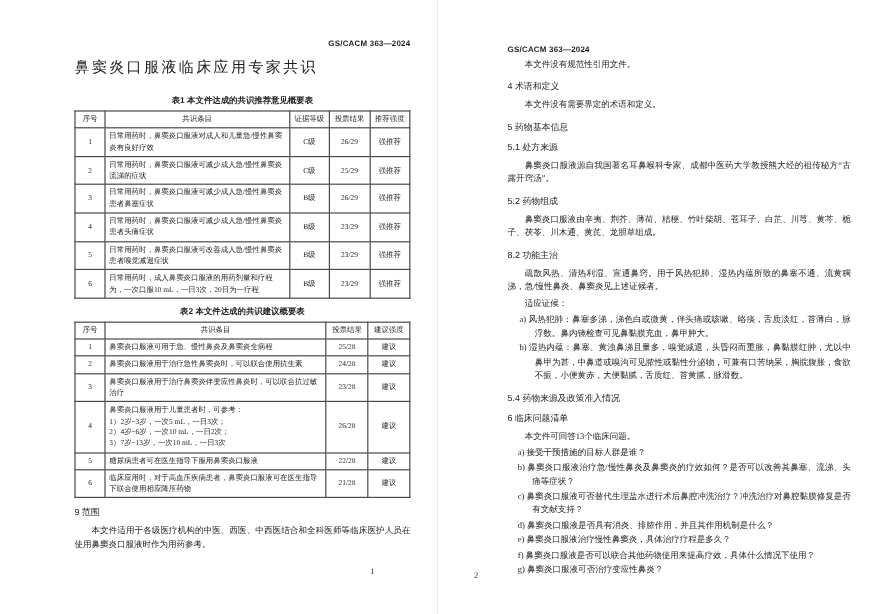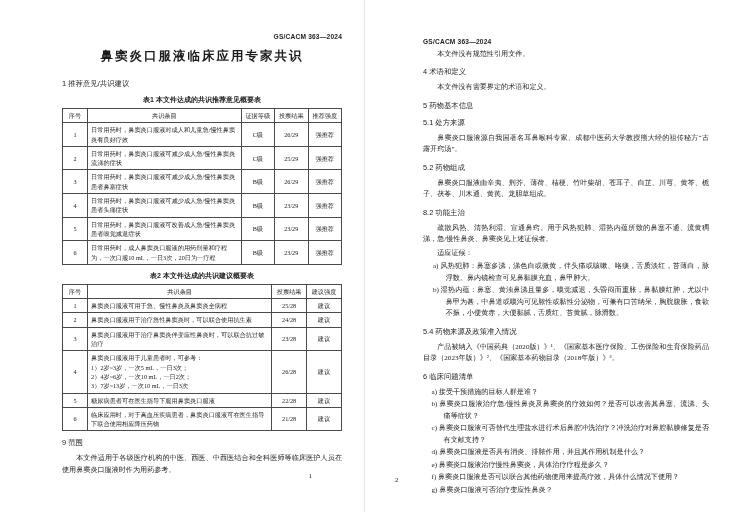--- a/index.html
+++ b/index.html
@@ -6,22 +6,22 @@
   body{width:729px;height:512px;overflow:hidden;
        font-family:"Liberation Serif","DejaVu Serif",serif;color:#1c1c1c;}
   .spread{display:flex;width:729px;height:512px;background:#fff;}
   .page{box-sizing:border-box;background:#fff;position:relative;overflow:hidden;}
   .page1{width:364px;padding:33px 22px 0 62px;}
   .page2{width:364px;padding:38px 20px 0 58px;}
   .divider{width:1px;background:#e6e6e6;}
   .std-no{font-family:"Liberation Sans","DejaVu Sans",sans-serif;font-weight:bold;
           font-size:6.6px;letter-spacing:.2px;text-align:right;margin:0 0 8px 0;}
   .std-no.left{text-align:left;margin:0 0 4px 0;}
-  .doc-title{font-family:"Liberation Sans","DejaVu Sans",sans-serif;font-weight:bold;
-             font-size:12.5px;text-align:center;margin:4px 0 14px 0;letter-spacing:2px;}
+  .doc-title{font-family:"Liberation Sans","DejaVu Sans",sans-serif;font-weight:normal;
+             font-size:12.5px;text-align:left;margin:4px 0 14px 0;letter-spacing:2px;}
   .sec-h{font-family:"Liberation Sans","DejaVu Sans",sans-serif;font-weight:normal;
          font-size:7.4px;margin:7px 0 5px 0;}
   .para{font-size:7.1px;line-height:1.62;text-align:justify;text-indent:2em;margin:0 0 2px 0;}
   .tbl-caption{font-family:"Liberation Sans","DejaVu Sans",sans-serif;font-weight:bold;
                font-size:7px;text-align:center;margin:6px 0 3px 0;}
   table.tbl{width:100%;border-collapse:collapse;font-size:6.2px;margin:0 0 4px 0;}
   table.tbl th,table.tbl td{border:0.6px solid #4a4a4a;padding:2px 3px;text-align:center;
                vertical-align:middle;line-height:1.5;font-weight:normal;}
   table.tbl td.item{text-align:left;white-space:pre-line;}
   .qitem{font-size:7.1px;line-height:1.62;margin:0 0 1px 1.2em;padding-left:1.7em;
@@ -34,21 +34,20 @@
 </style>
 </head>
 <body>
 
 <div class="spread">
 
   <section class="page page1">
     <div class="std-no">GS/CACM 363—2024</div>
     <h1 class="doc-title">鼻窦炎口服液临床应用专家共识</h1>
 
-    <h2 class="sec-h">1  推荐意见/共识建议</h2>
 
     <div class="tbl-caption">表1  本文件达成的共识推荐意见概要表</div>
     <table class="tbl">
       <colgroup>
           <col style="width:9%">
           <col style="width:55%">
           <col style="width:12%">
           <col style="width:12%">
           <col style="width:12%">
         </colgroup>
@@ -189,23 +188,23 @@
     <h2 class="sec-h">5.2  药物组成</h2>
     <p class="para">鼻窦炎口服液由辛夷、荆芥、薄荷、桔梗、竹叶柴胡、苍耳子、白芷、川芎、黄芩、栀子、茯苓、川木通、黄芪、龙胆草组成。</p>
 
     <h2 class="sec-h">8.2  功能主治</h2>
     <p class="para">疏散风热、清热利湿、宣通鼻窍。用于风热犯肺、湿热内蕴所致的鼻塞不通、流黄稠涕，急/慢性鼻炎、鼻窦炎见上述证候者。</p>
     <p class="para">适应证候：</p>
     <div class="subitem">a) 风热犯肺：鼻塞多涕，涕色白或微黄，伴头痛或咳嗽、咯痰，舌质淡红，苔薄白，脉浮数。鼻内镜检查可见鼻黏膜充血，鼻甲肿大。</div>
     <div class="subitem">b) 湿热内蕴：鼻塞、黄浊鼻涕且量多，嗅觉减退，头昏闷而重胀，鼻黏膜红肿，尤以中鼻甲为甚，中鼻道或嗅沟可见脓性或黏性分泌物，可兼有口苦纳呆，胸脘腹胀，食欲不振，小便黄赤，大便黏腻，舌质红、苔黄腻，脉滑数。</div>
 
     <h2 class="sec-h">5.4  药物来源及政策准入情况</h2>
-    <p class="para">产品被纳入《中国药典（2020版）》¹、《国家基本医疗保险、工伤保险和生育保险药品目录（2023年版）》²、《国家基本药物目录（2018年版）》³。</p>
 
     <h2 class="sec-h">6  临床问题清单</h2>
+    <p class="para">本文件可回答13个临床问题。</p>
     <div class="qitem">a) 接受干预措施的目标人群是谁？</div>
     <div class="qitem">b) 鼻窦炎口服液治疗急/慢性鼻炎及鼻窦炎的疗效如何？是否可以改善其鼻塞、流涕、头痛等症状？</div>
     <div class="qitem">c) 鼻窦炎口服液可否替代生理盐水进行术后鼻腔冲洗治疗？冲洗治疗对鼻腔黏膜修复是否有文献支持？</div>
     <div class="qitem">d) 鼻窦炎口服液是否具有消炎、排脓作用，并且其作用机制是什么？</div>
     <div class="qitem">e) 鼻窦炎口服液治疗慢性鼻窦炎，具体治疗疗程是多久？</div>
     <div class="qitem">f) 鼻窦炎口服液是否可以联合其他药物使用来提高疗效，具体什么情况下使用？</div>
     <div class="qitem">g) 鼻窦炎口服液可否治疗变应性鼻炎？</div>
 
     <div class="page-no page-no-2">2</div>
   </section>

